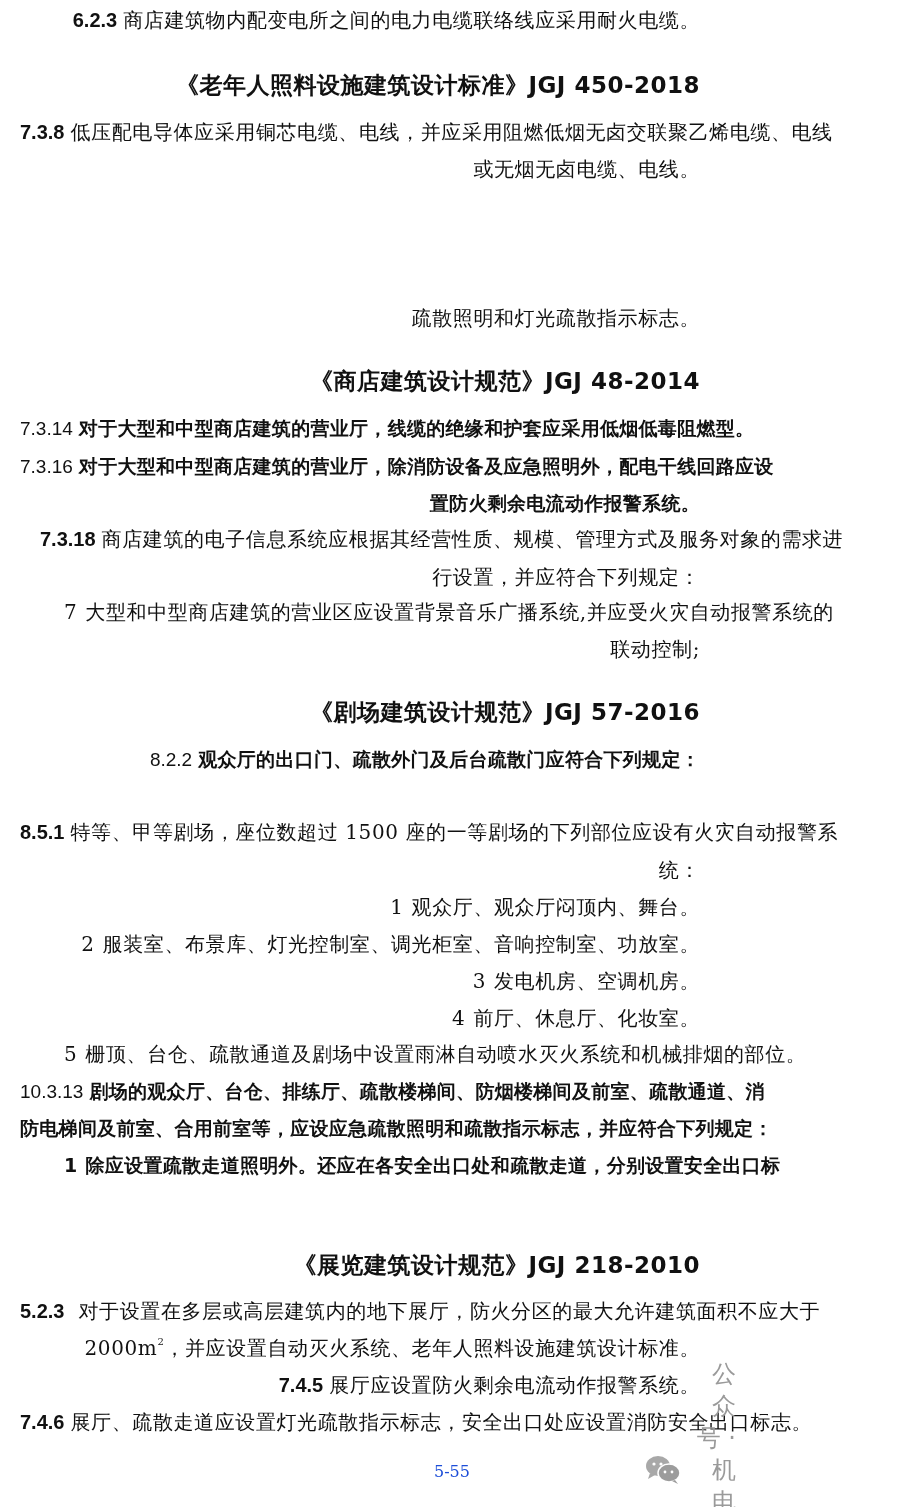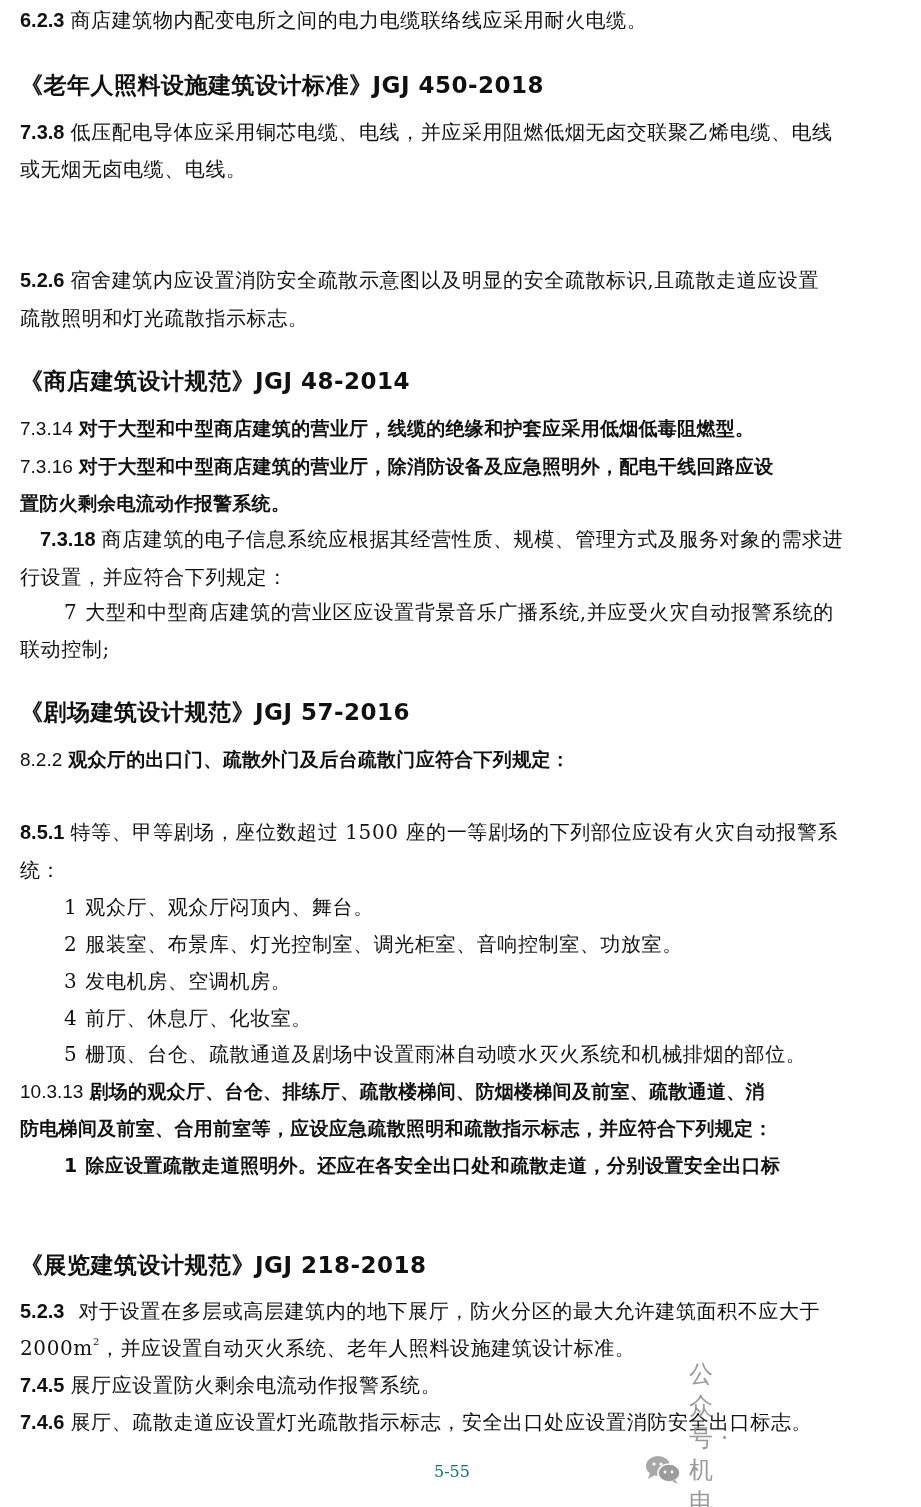--- a/index.html
+++ b/index.html
@@ -1,58 +1,57 @@
 <!DOCTYPE html>
 <html><head>
 <meta charset="utf-8">
 <style>
   html, body { margin: 0; padding: 0; background: #ffffff; }
   body {
     width: 921px; height: 1507px; position: relative; overflow: hidden;
     color: #111;
     font-family: "DejaVu Serif", "Liberation Serif", serif;
   }
-  .page { position: absolute; left: 0; top: 0; width: 736px; height: 1507px; }
+  .page { position: absolute; left: 0; top: 0; width: 736px; height: 1507px; text-align: right; }
   .ln {
     position: absolute; left: 20px; right: 36px;
     font-size: 20px; line-height: 24px; white-space: nowrap;
     letter-spacing: 0.6px;
   }
   .num { font-family: "Liberation Sans", "DejaVu Sans", sans-serif; font-weight: bold; margin-right: 6px; letter-spacing: 0; }
   .heading {
     font-family: "DejaVu Sans", "Liberation Sans", sans-serif;
     font-weight: bold; font-size: 23px; line-height: 28px; letter-spacing: 0.5px;
   }
   .bold { font-family: "DejaVu Sans", "Liberation Sans", sans-serif; font-weight: bold; font-size: 19px; letter-spacing: 0.3px; }
   .ind { left: 64px; }
   .ind2 { left: 64px; }
   sup { font-size: 10px; vertical-align: 10px; line-height: 0; }
   .footer-page {
     position: absolute; left: 434px; top: 1462px; font-size: 16px;
-    font-family: "DejaVu Serif", "Liberation Serif", serif; color: #0f766e;
+    font-family: "DejaVu Serif", "Liberation Serif", serif; color: #1d4ed8;
   }
   .watermark {
     position: absolute; left: 645px; top: 1452px; height: 36px;
     display: flex; align-items: center; gap: 8px;
     color: #9a9a9a; font-family: "DejaVu Sans", "Liberation Sans", sans-serif; font-size: 24px;
   }
   .wm-icon { width: 36px; height: 30px; position: relative; }
 </style>
 </head>
 <body>
 
 <div class="page">
 
   <div class="ln" style="top:8px;"><span class="num">6.2.3</span><span>商店建筑物内配变电所之间的电力电缆联络线应采用耐火电缆。</span></div>
 
   <div class="ln heading" style="top:71px;">《老年人照料设施建筑设计标准》JGJ 450-2018</div>
   <div class="ln" style="top:120px;"><span class="num">7.3.8</span><span>低压配电导体应采用铜芯电缆、电线，并应采用阻燃低烟无卤交联聚乙烯电缆、电线</span></div>
   <div class="ln" style="top:157px;">或无烟无卤电缆、电线。</div>
 
-  <div class="ln" style="top:268px;"><span class="num">5.2.6</span><span>宿舍建筑内应设置消防安全疏散示意图以及明显的安全疏散标识,且疏散走道应设置</span></div>
   <div class="ln" style="top:306px;">疏散照明和灯光疏散指示标志。</div>
 
   <div class="ln heading" style="top:367px;">《商店建筑设计规范》JGJ 48-2014</div>
   <div class="ln bold" style="top:416px;"><span class="num" style="font-weight:normal">7.3.14</span><span>对于大型和中型商店建筑的营业厅，线缆的绝缘和护套应采用低烟低毒阻燃型。</span></div>
   <div class="ln bold" style="top:454px;"><span class="num" style="font-weight:normal">7.3.16</span><span>对于大型和中型商店建筑的营业厅，除消防设备及应急照明外，配电干线回路应设</span></div>
   <div class="ln bold" style="top:491px;">置防火剩余电流动作报警系统。</div>
   <div class="ln" style="top:527px;margin-left:20px;"><span class="num">7.3.18</span><span>商店建筑的电子信息系统应根据其经营性质、规模、管理方式及服务对象的需求进</span></div>
   <div class="ln" style="top:565px;">行设置，并应符合下列规定：</div>
   <div class="ln ind" style="top:600px;"><span style="margin-right:8px">7</span><span>大型和中型商店建筑的营业区应设置背景音乐广播系统,并应受火灾自动报警系统的</span></div>
   <div class="ln" style="top:637px;">联动控制;</div>
@@ -63,21 +62,21 @@
   <div class="ln" style="top:858px;">统：</div>
   <div class="ln ind2" style="top:895px;"><span style="margin-right:8px">1</span><span>观众厅、观众厅闷顶内、舞台。</span></div>
   <div class="ln ind2" style="top:932px;"><span style="margin-right:8px">2</span><span>服装室、布景库、灯光控制室、调光柜室、音响控制室、功放室。</span></div>
   <div class="ln ind2" style="top:969px;"><span style="margin-right:8px">3</span><span>发电机房、空调机房。</span></div>
   <div class="ln ind2" style="top:1006px;"><span style="margin-right:8px">4</span><span>前厅、休息厅、化妆室。</span></div>
   <div class="ln ind2" style="top:1042px;"><span style="margin-right:8px">5</span><span>栅顶、台仓、疏散通道及剧场中设置雨淋自动喷水灭火系统和机械排烟的部位。</span></div>
   <div class="ln bold" style="top:1079px;"><span class="num" style="font-weight:normal">10.3.13</span><span>剧场的观众厅、台仓、排练厅、疏散楼梯间、防烟楼梯间及前室、疏散通道、消</span></div>
   <div class="ln bold" style="top:1116px;">防电梯间及前室、合用前室等，应设应急疏散照明和疏散指示标志，并应符合下列规定：</div>
   <div class="ln bold ind" style="top:1153px;"><span style="margin-right:8px">1</span><span>除应设置疏散走道照明外。还应在各安全出口处和疏散走道，分别设置安全出口标</span></div>
 
-  <div class="ln heading" style="top:1251px;">《展览建筑设计规范》JGJ 218-2018</div>
+  <div class="ln heading" style="top:1251px;">《展览建筑设计规范》JGJ 218-2010</div>
   <div class="ln" style="top:1299px;"><span class="num" style="margin-right:14px">5.2.3</span><span>对于设置在多层或高层建筑内的地下展厅，防火分区的最大允许建筑面积不应大于</span></div>
   <div class="ln" style="top:1336px;"><span>2000m</span><sup>2</sup><span>，并应设置自动灭火系统、老年人照料设施建筑设计标准。</span></div>
   <div class="ln" style="top:1373px;"><span class="num">7.4.5</span><span>展厅应设置防火剩余电流动作报警系统。</span></div>
   <div class="ln" style="top:1410px;"><span class="num">7.4.6</span><span>展厅、疏散走道应设置灯光疏散指示标志，安全出口处应设置消防安全出口标志。</span></div>
 
   <div class="footer-page">5-55</div>
   <div class="watermark">
     <span class="wm-icon">
       <svg width="36" height="30" viewBox="0 0 36 30">
         <ellipse cx="13" cy="11" rx="12" ry="10" fill="#a8a8a8"></ellipse>

